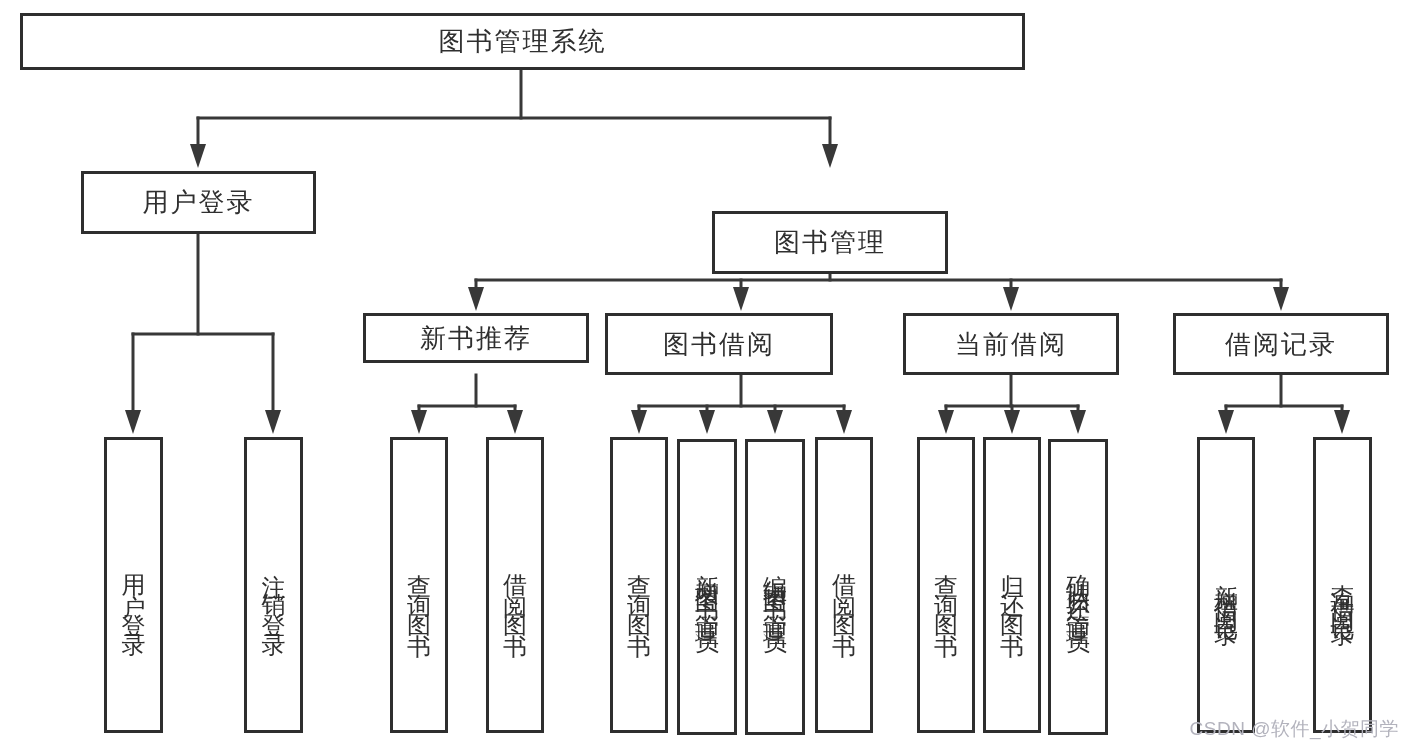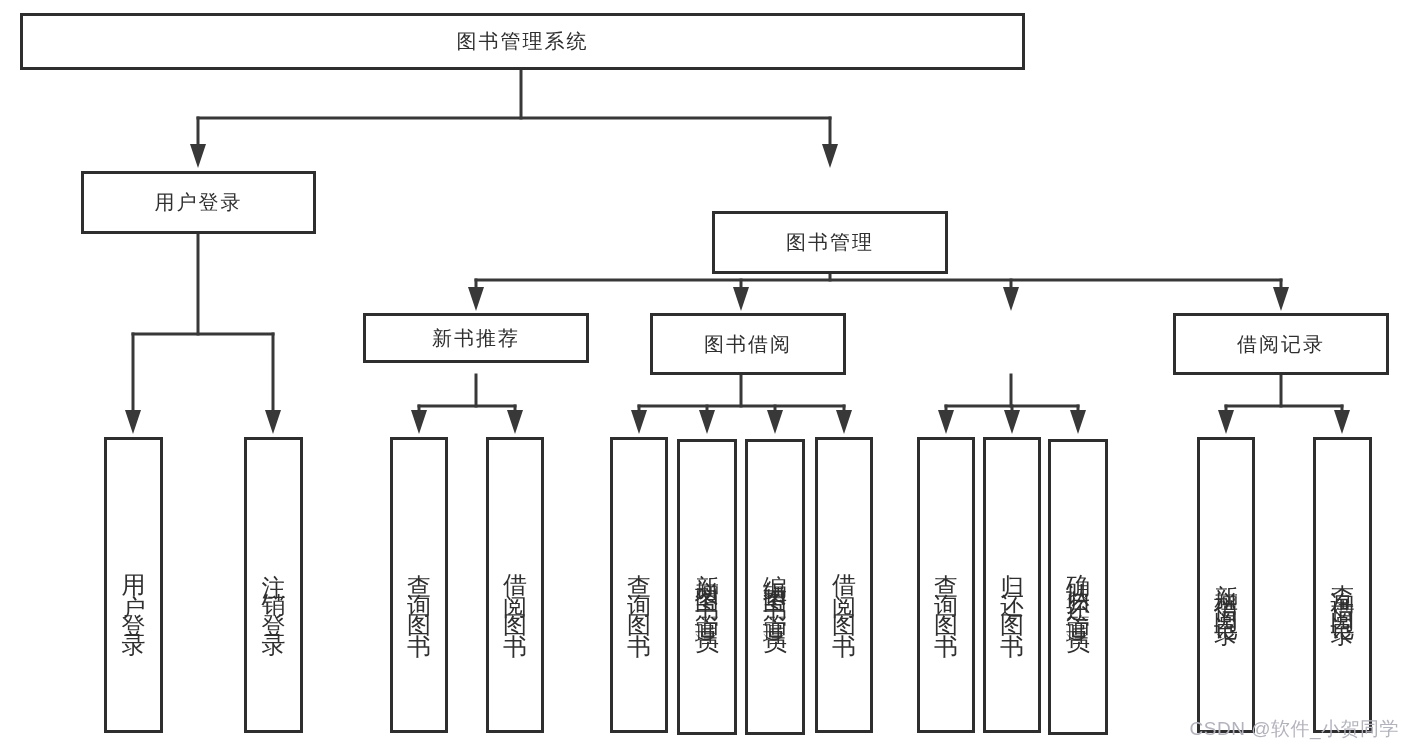--- a/index.html
+++ b/index.html
@@ -22,21 +22,21 @@
   .ah{fill:var(--line);stroke:none;}
   .node{
     position:absolute;
     box-sizing:border-box;
     background:var(--background);
     border:3px solid var(--box-border);
     display:flex;align-items:center;justify-content:center;
     color:var(--text);
   }
   .node.h span{
-    font-size:20px;letter-spacing:2px;color:var(--text);white-space:nowrap;
+    font-size:26px;letter-spacing:2px;color:var(--text);white-space:nowrap;
   }
   .node.v span{
     writing-mode:vertical-rl;
     text-orientation:mixed;
     font-size:24px;color:var(--text);
     position:relative;
   }
   .vt4 span{letter-spacing:20px;top:10px;}
   .vt6 span{letter-spacing:8px;top:4px;}
   .vt9 span{letter-spacing:8px;top:4px;}
@@ -124,22 +124,25 @@
   <div class="node h" style="left:81px;top:171px;width:235px;height:63px;">
     <span>用户登录</span>
   </div>
   <div class="node h" style="left:712px;top:171px;width:236px;height:63px;margin-top:40px;">
     <span>图书管理</span>
   </div>
 
   <div class="node h" style="left:363px;top:313px;width:226px;height:50px;">
     <span>新书推荐</span>
   </div>
-  <div class="node h" style="left:650px;top:313px;width:196px;height:62px;">
+  <div class="node h" style="left:605px;top:313px;width:228px;height:62px;">
     <span>图书借阅</span>
+  </div>
+  <div class="node h" style="left:903px;top:313px;width:216px;height:62px;">
+    <span>当前借阅</span>
   </div>
   <div class="node h" style="left:1173px;top:313px;width:216px;height:62px;">
     <span>借阅记录</span>
   </div>
 
   <div class="node v vt4" style="left:104px;top:437px;width:59px;height:296px;">
     <span>用户登录</span>
   </div>
   <div class="node v vt4" style="left:244px;top:437px;width:59px;height:296px;">
     <span>注销登录</span>

